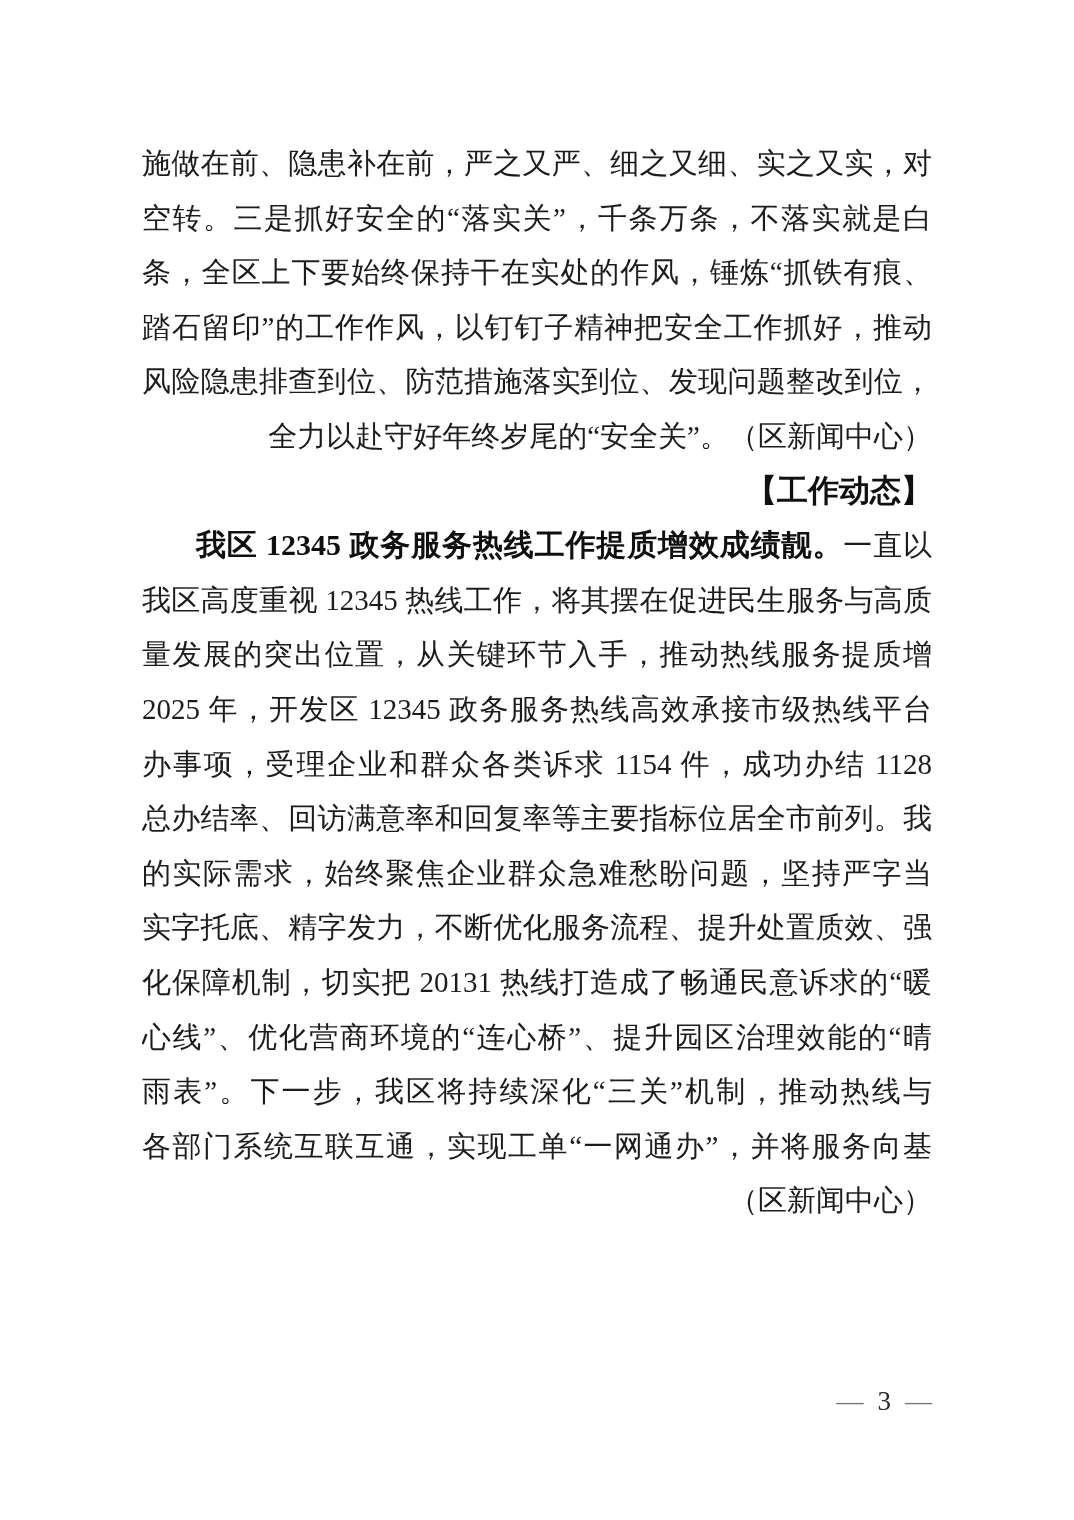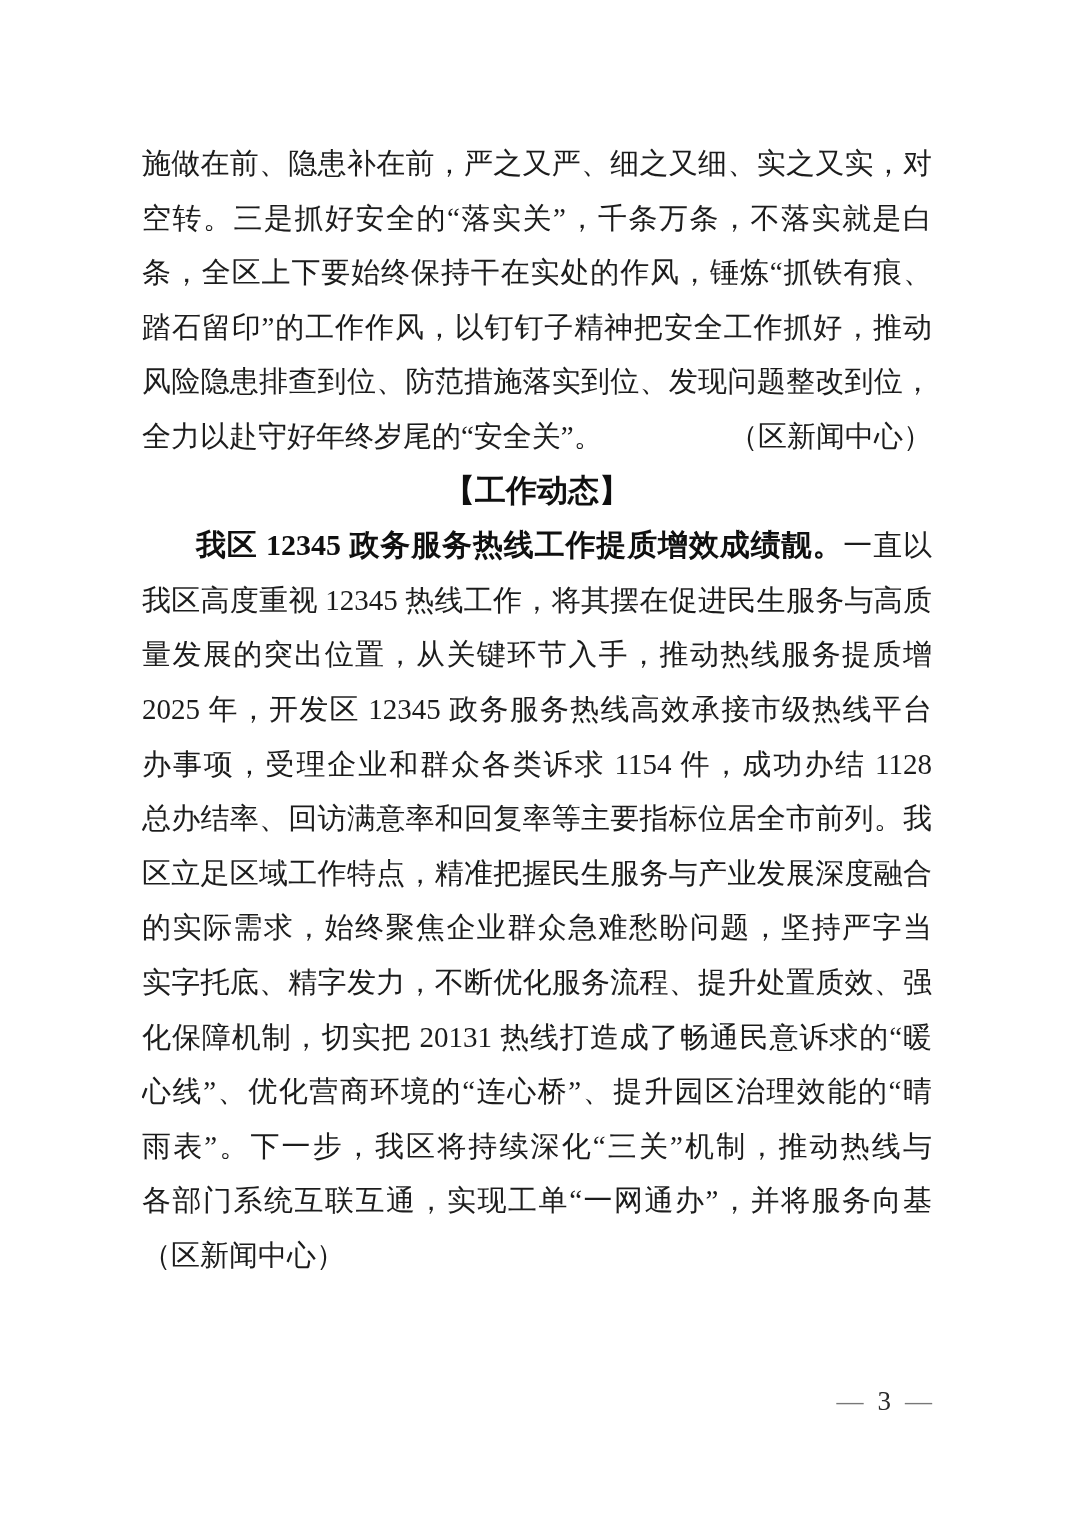--- a/index.html
+++ b/index.html
@@ -27,32 +27,32 @@
     font-size: 29px;
     font-family: "Liberation Serif", serif;
     overflow: hidden;
   }
   .j {
     text-align: justify;
     text-align-last: justify;
   }
   .split {
     display: flex;
-    justify-content: space-between;
+    justify-content: flex-end;
     align-items: baseline;
     text-align: left;
   }
   .heading {
     height: 54.6px;
     line-height: 54.6px;
     font-size: 31px;
     font-weight: 700;
     font-family: "Liberation Sans", sans-serif;
     color: #101010;
-    text-align: center;
+    text-align: right;
   }
   .indent {
     text-indent: 54px;
   }
   .lead {
     font-family: Liberation Serif, serif;
     font-weight: 700;
     font-size: 30px;
     color: #101010;
   }
@@ -93,21 +93,20 @@
 
   <div class="heading">【工作动态】</div>
 
   <div>
     <div class="line j indent"><span class="lead">我区 12345 政务服务热线工作提质增效成绩靓。</span><span>一直以来，</span></div>
     <div class="line j">我区高度重视 12345 热线工作，将其摆在促进民生服务与高质</div>
     <div class="line j">量发展的突出位置，从关键环节入手，推动热线服务提质增效。</div>
     <div class="line j">2025 年，开发区 12345 政务服务热线高效承接市级热线平台转</div>
     <div class="line j">办事项，受理企业和群众各类诉求 1154 件，成功办结 1128 件，</div>
     <div class="line j">总办结率、回访满意率和回复率等主要指标位居全市前列。我</div>
-    <div class="line j">区立足区域工作特点，精准把握民生服务与产业发展深度融合</div>
     <div class="line j">的实际需求，始终聚焦企业群众急难愁盼问题，坚持严字当头、</div>
     <div class="line j">实字托底、精字发力，不断优化服务流程、提升处置质效、强</div>
     <div class="line j">化保障机制，切实把 20131 热线打造成了畅通民意诉求的“暖</div>
     <div class="line j">心线”、优化营商环境的“连心桥”、提升园区治理效能的“晴</div>
     <div class="line j">雨表”。下一步，我区将持续深化“三关”机制，推动热线与</div>
     <div class="line j">各部门系统互联互通，实现工单“一网通办”，并将服务向基</div>
     <div class="line split">
       <span class="attribution">（区新闻中心）</span>
     </div>
   </div>

